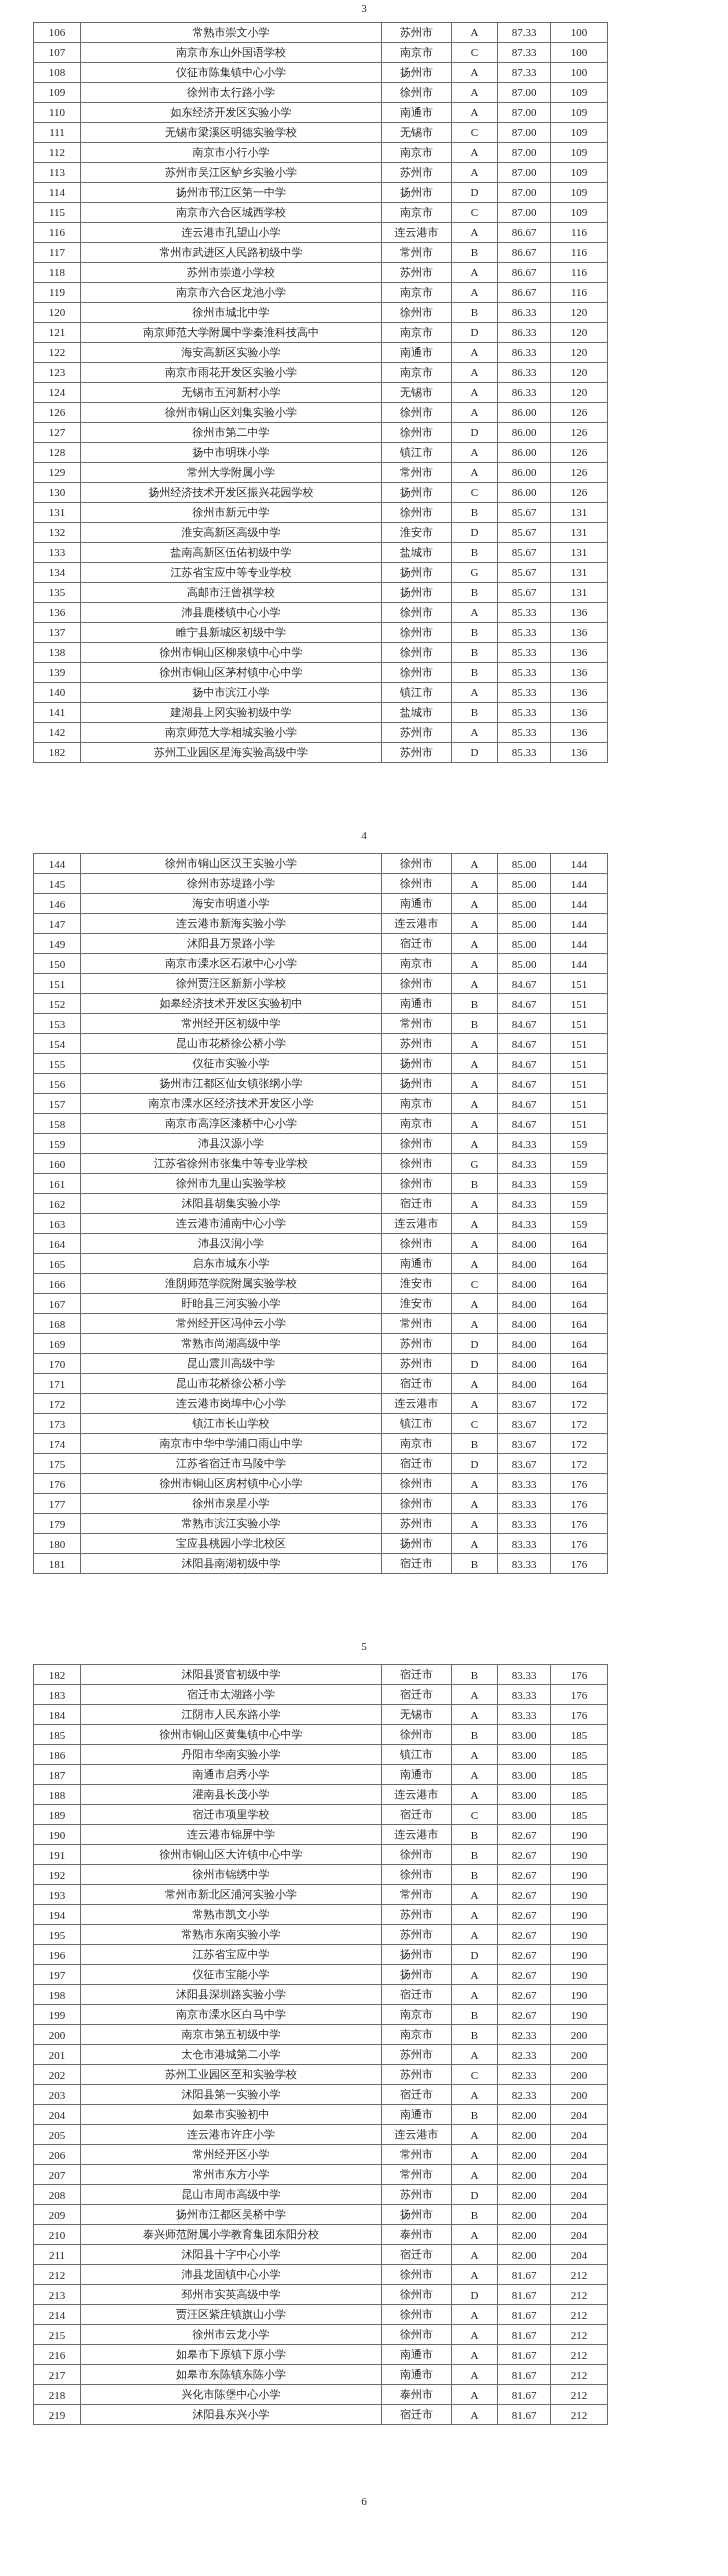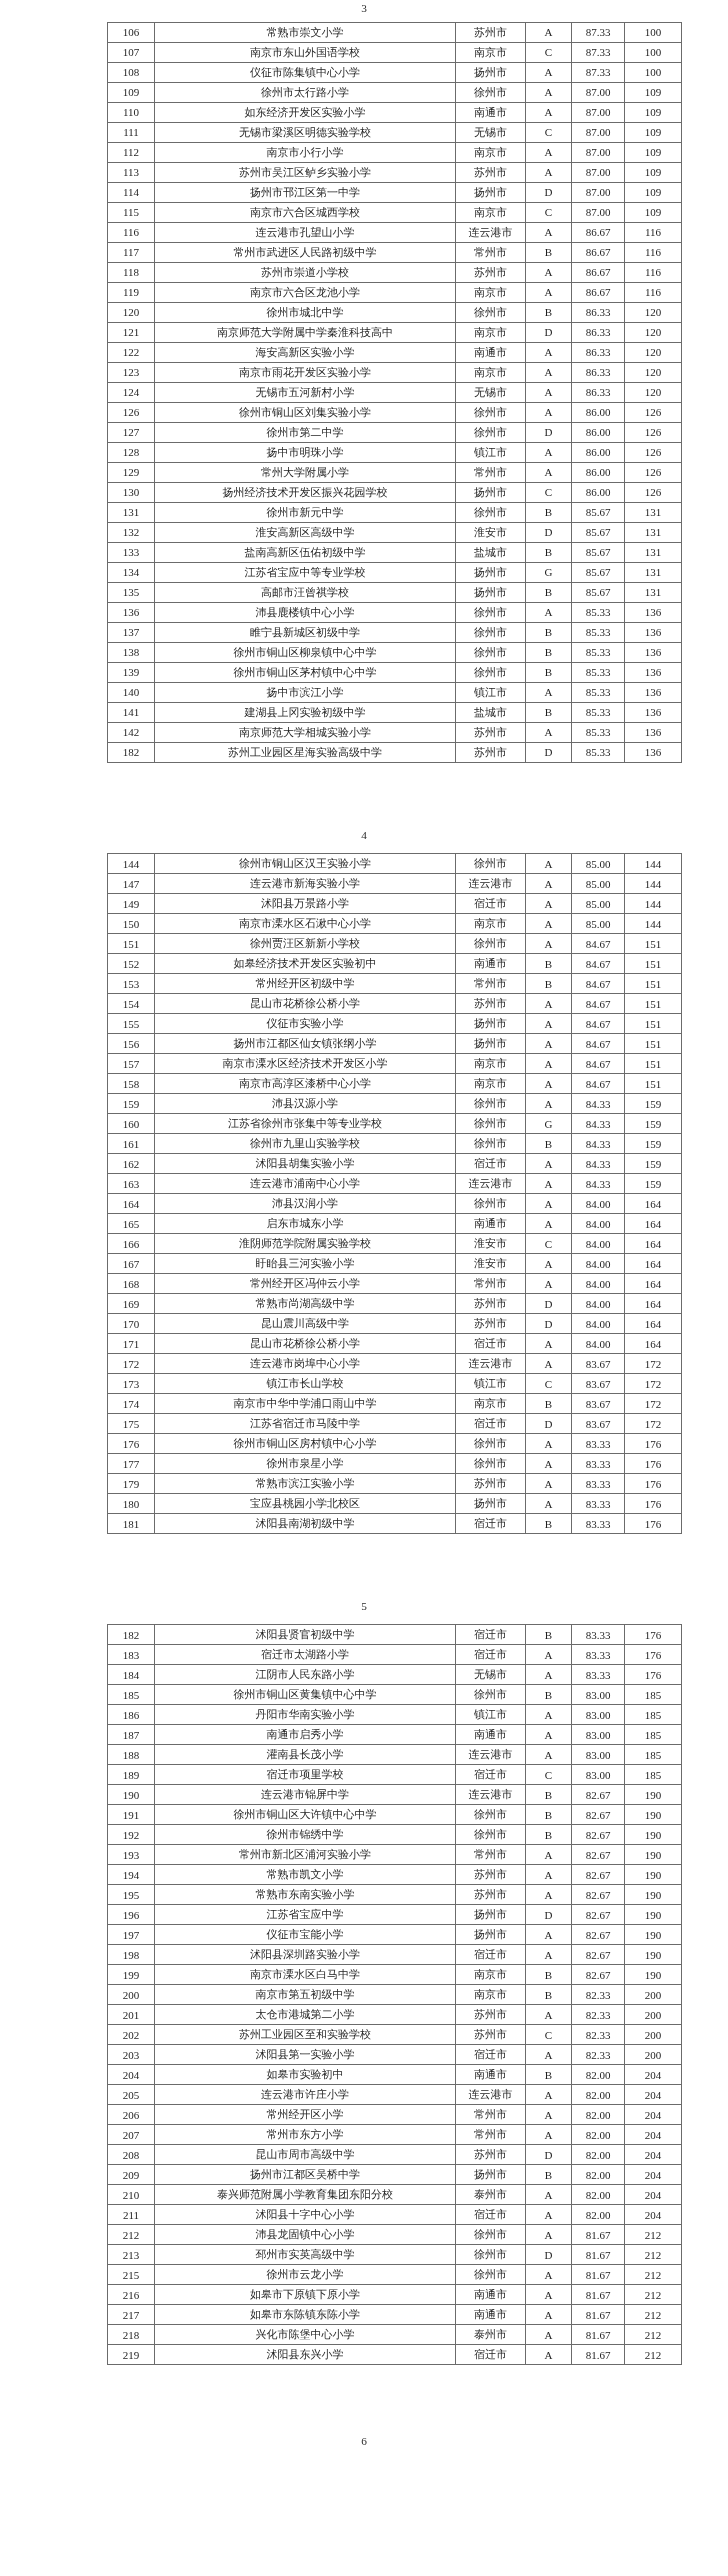--- a/index.html
+++ b/index.html
@@ -20,21 +20,21 @@
     font-size: 11.3px;
     color: #2a2a2a;
   }
   .page-num.first { margin-top: 1.6px; margin-bottom: 6.5px; }
   .page-num.mid   { margin-top: 66px; margin-bottom: 10.5px; }
   .page-num.last  { margin-top: 70px; }
   table.rank-table {
     border-collapse: collapse;
     table-layout: fixed;
     width: 574px;
-    margin-left: 107px;
+    margin-left: 33px;
     border: 1.6px solid #3d3d3d;
   }
   table.rank-table td {
     border: 0.8px solid #6b6b6b;
     text-align: center;
     vertical-align: middle;
     font-size: 11px;
     padding: 0 1.6px;
     overflow: hidden;
     white-space: nowrap;
@@ -372,20 +372,36 @@
   <tbody>
       <tr>
         <td class="c0">144</td>
         <td class="c1">徐州市铜山区汉王实验小学</td>
         <td class="c2">徐州市</td>
         <td class="c3">A</td>
         <td class="c4">85.00</td>
         <td class="c5">144</td>
       </tr>
       <tr>
+        <td class="c0">145</td>
+        <td class="c1">徐州市苏堤路小学</td>
+        <td class="c2">徐州市</td>
+        <td class="c3">A</td>
+        <td class="c4">85.00</td>
+        <td class="c5">144</td>
+      </tr>
+      <tr>
+        <td class="c0">146</td>
+        <td class="c1">海安市明道小学</td>
+        <td class="c2">南通市</td>
+        <td class="c3">A</td>
+        <td class="c4">85.00</td>
+        <td class="c5">144</td>
+      </tr>
+      <tr>
         <td class="c0">147</td>
         <td class="c1">连云港市新海实验小学</td>
         <td class="c2">连云港市</td>
         <td class="c3">A</td>
         <td class="c4">85.00</td>
         <td class="c5">144</td>
       </tr>
       <tr>
         <td class="c0">149</td>
         <td class="c1">沭阳县万景路小学</td>
@@ -907,20 +923,28 @@
       </tr>
       <tr>
         <td class="c0">213</td>
         <td class="c1">邳州市实英高级中学</td>
         <td class="c2">徐州市</td>
         <td class="c3">D</td>
         <td class="c4">81.67</td>
         <td class="c5">212</td>
       </tr>
       <tr>
+        <td class="c0">214</td>
+        <td class="c1">贾汪区紫庄镇旗山小学</td>
+        <td class="c2">徐州市</td>
+        <td class="c3">A</td>
+        <td class="c4">81.67</td>
+        <td class="c5">212</td>
+      </tr>
+      <tr>
         <td class="c0">215</td>
         <td class="c1">徐州市云龙小学</td>
         <td class="c2">徐州市</td>
         <td class="c3">A</td>
         <td class="c4">81.67</td>
         <td class="c5">212</td>
       </tr>
       <tr>
         <td class="c0">216</td>
         <td class="c1">如皋市下原镇下原小学</td>

